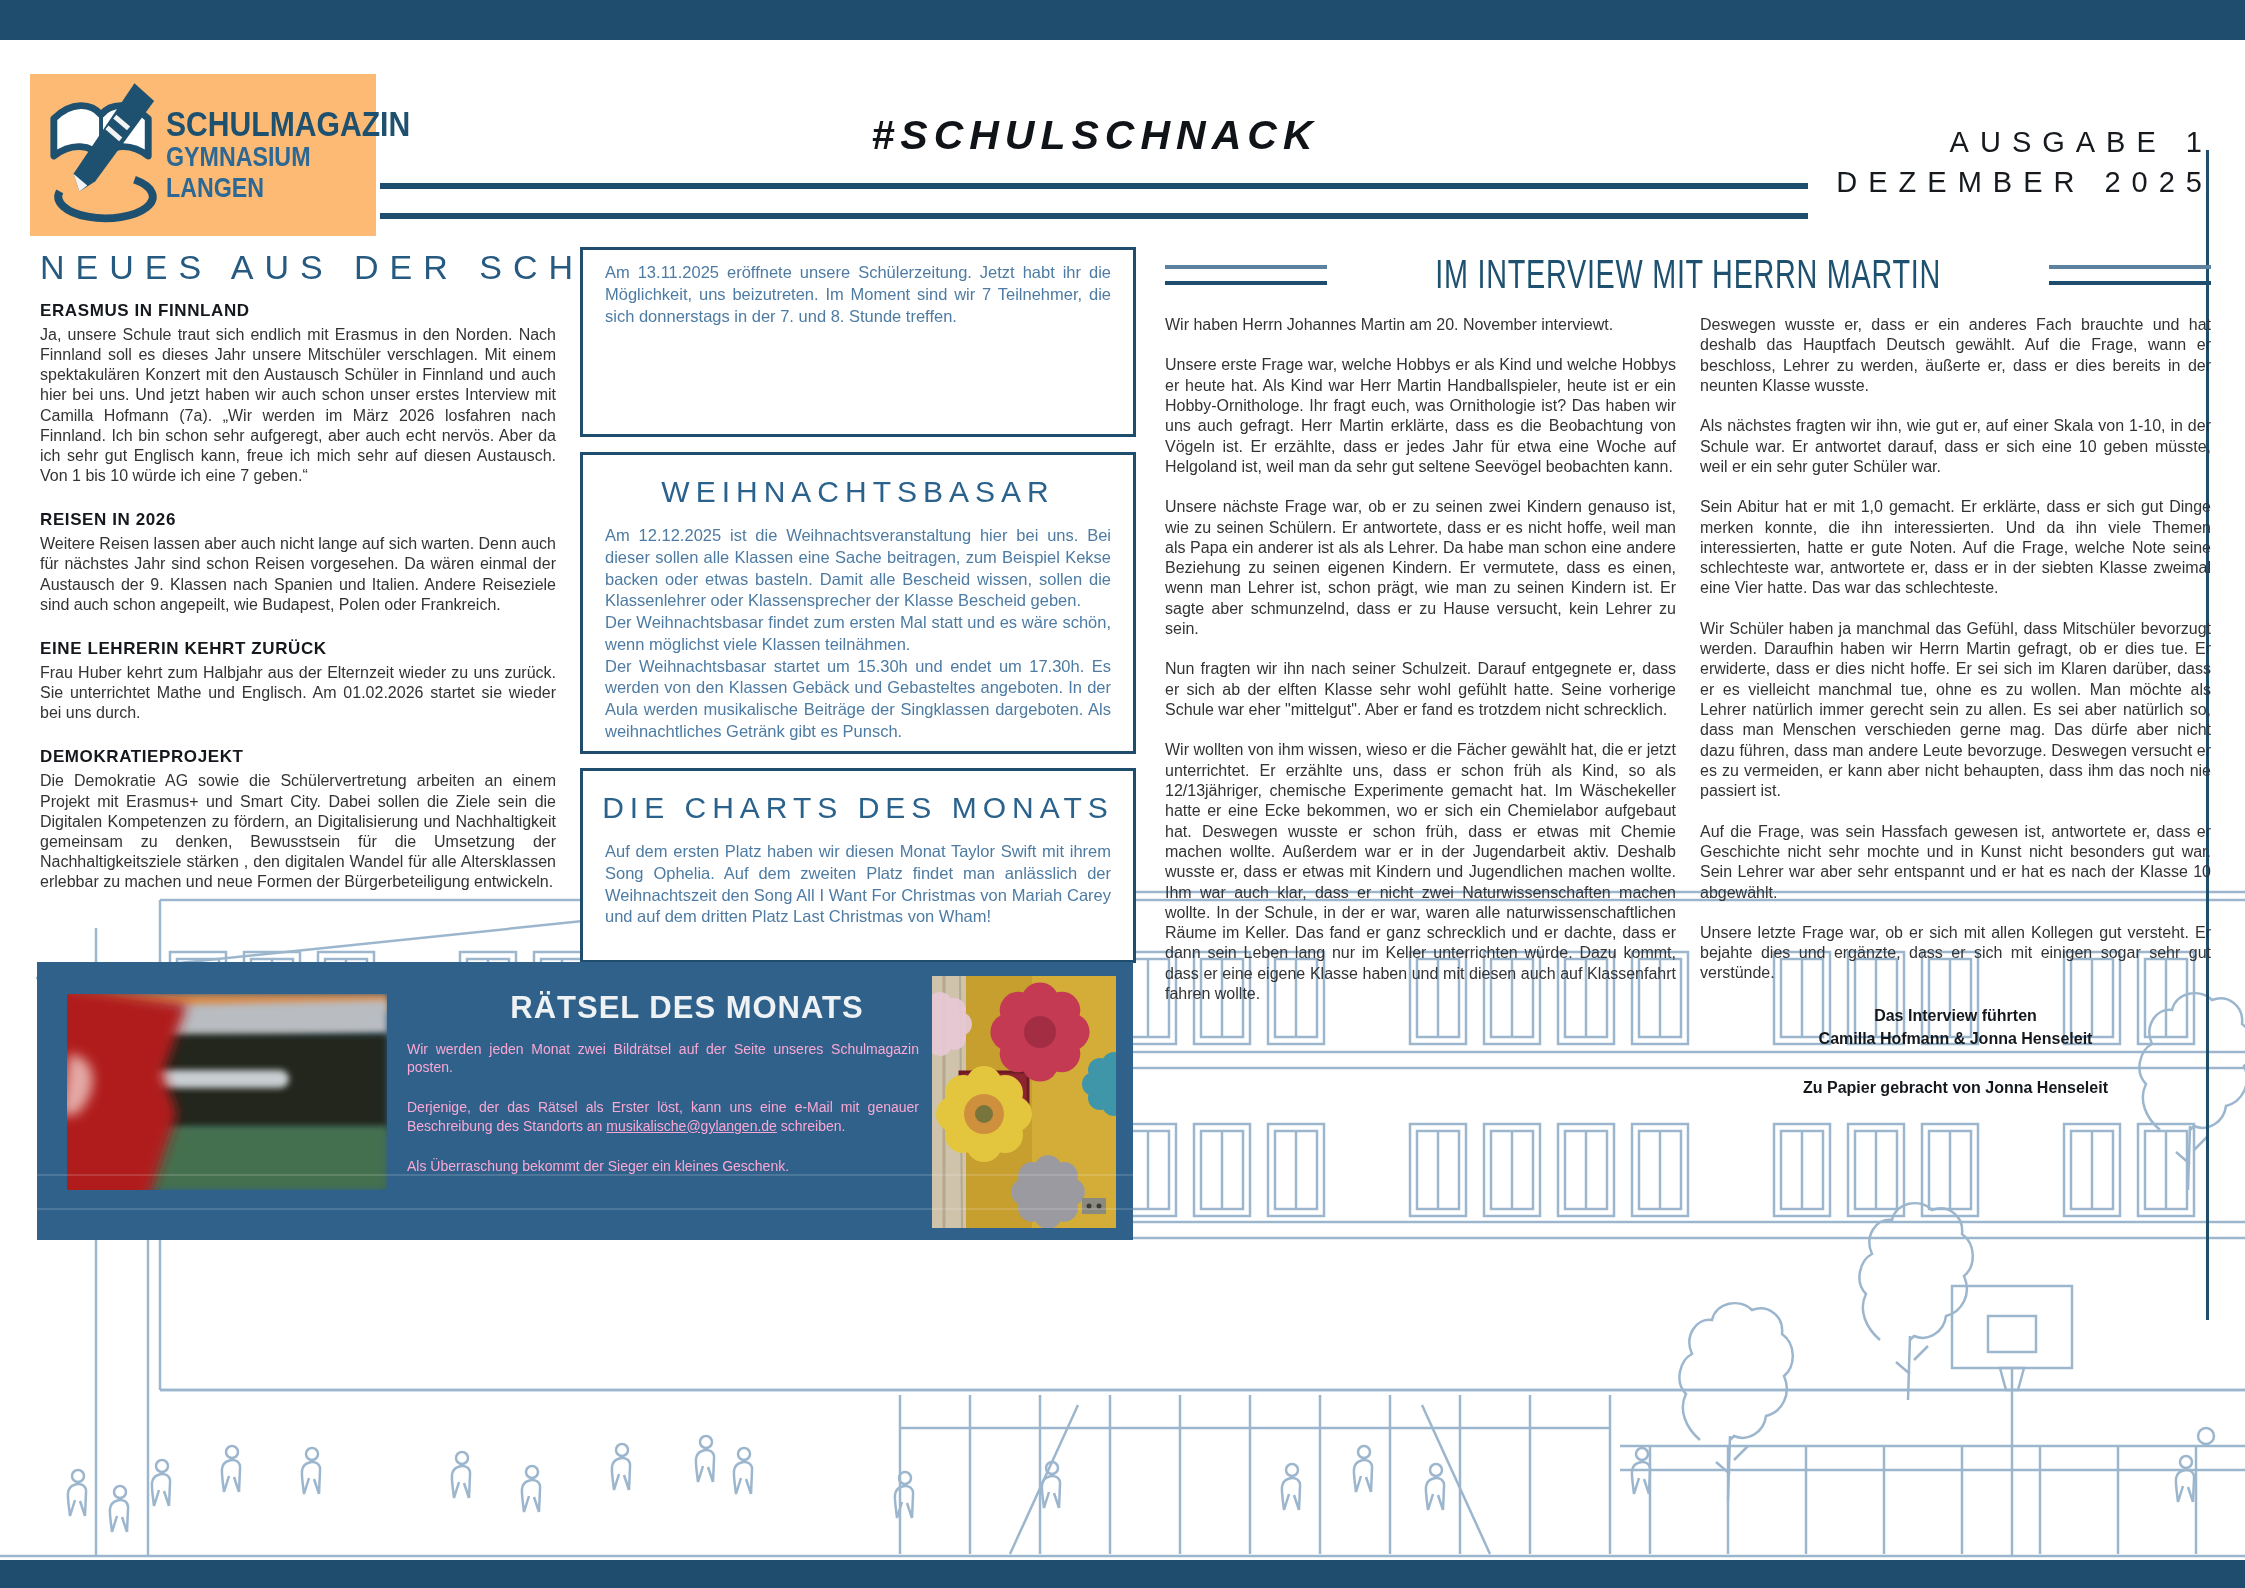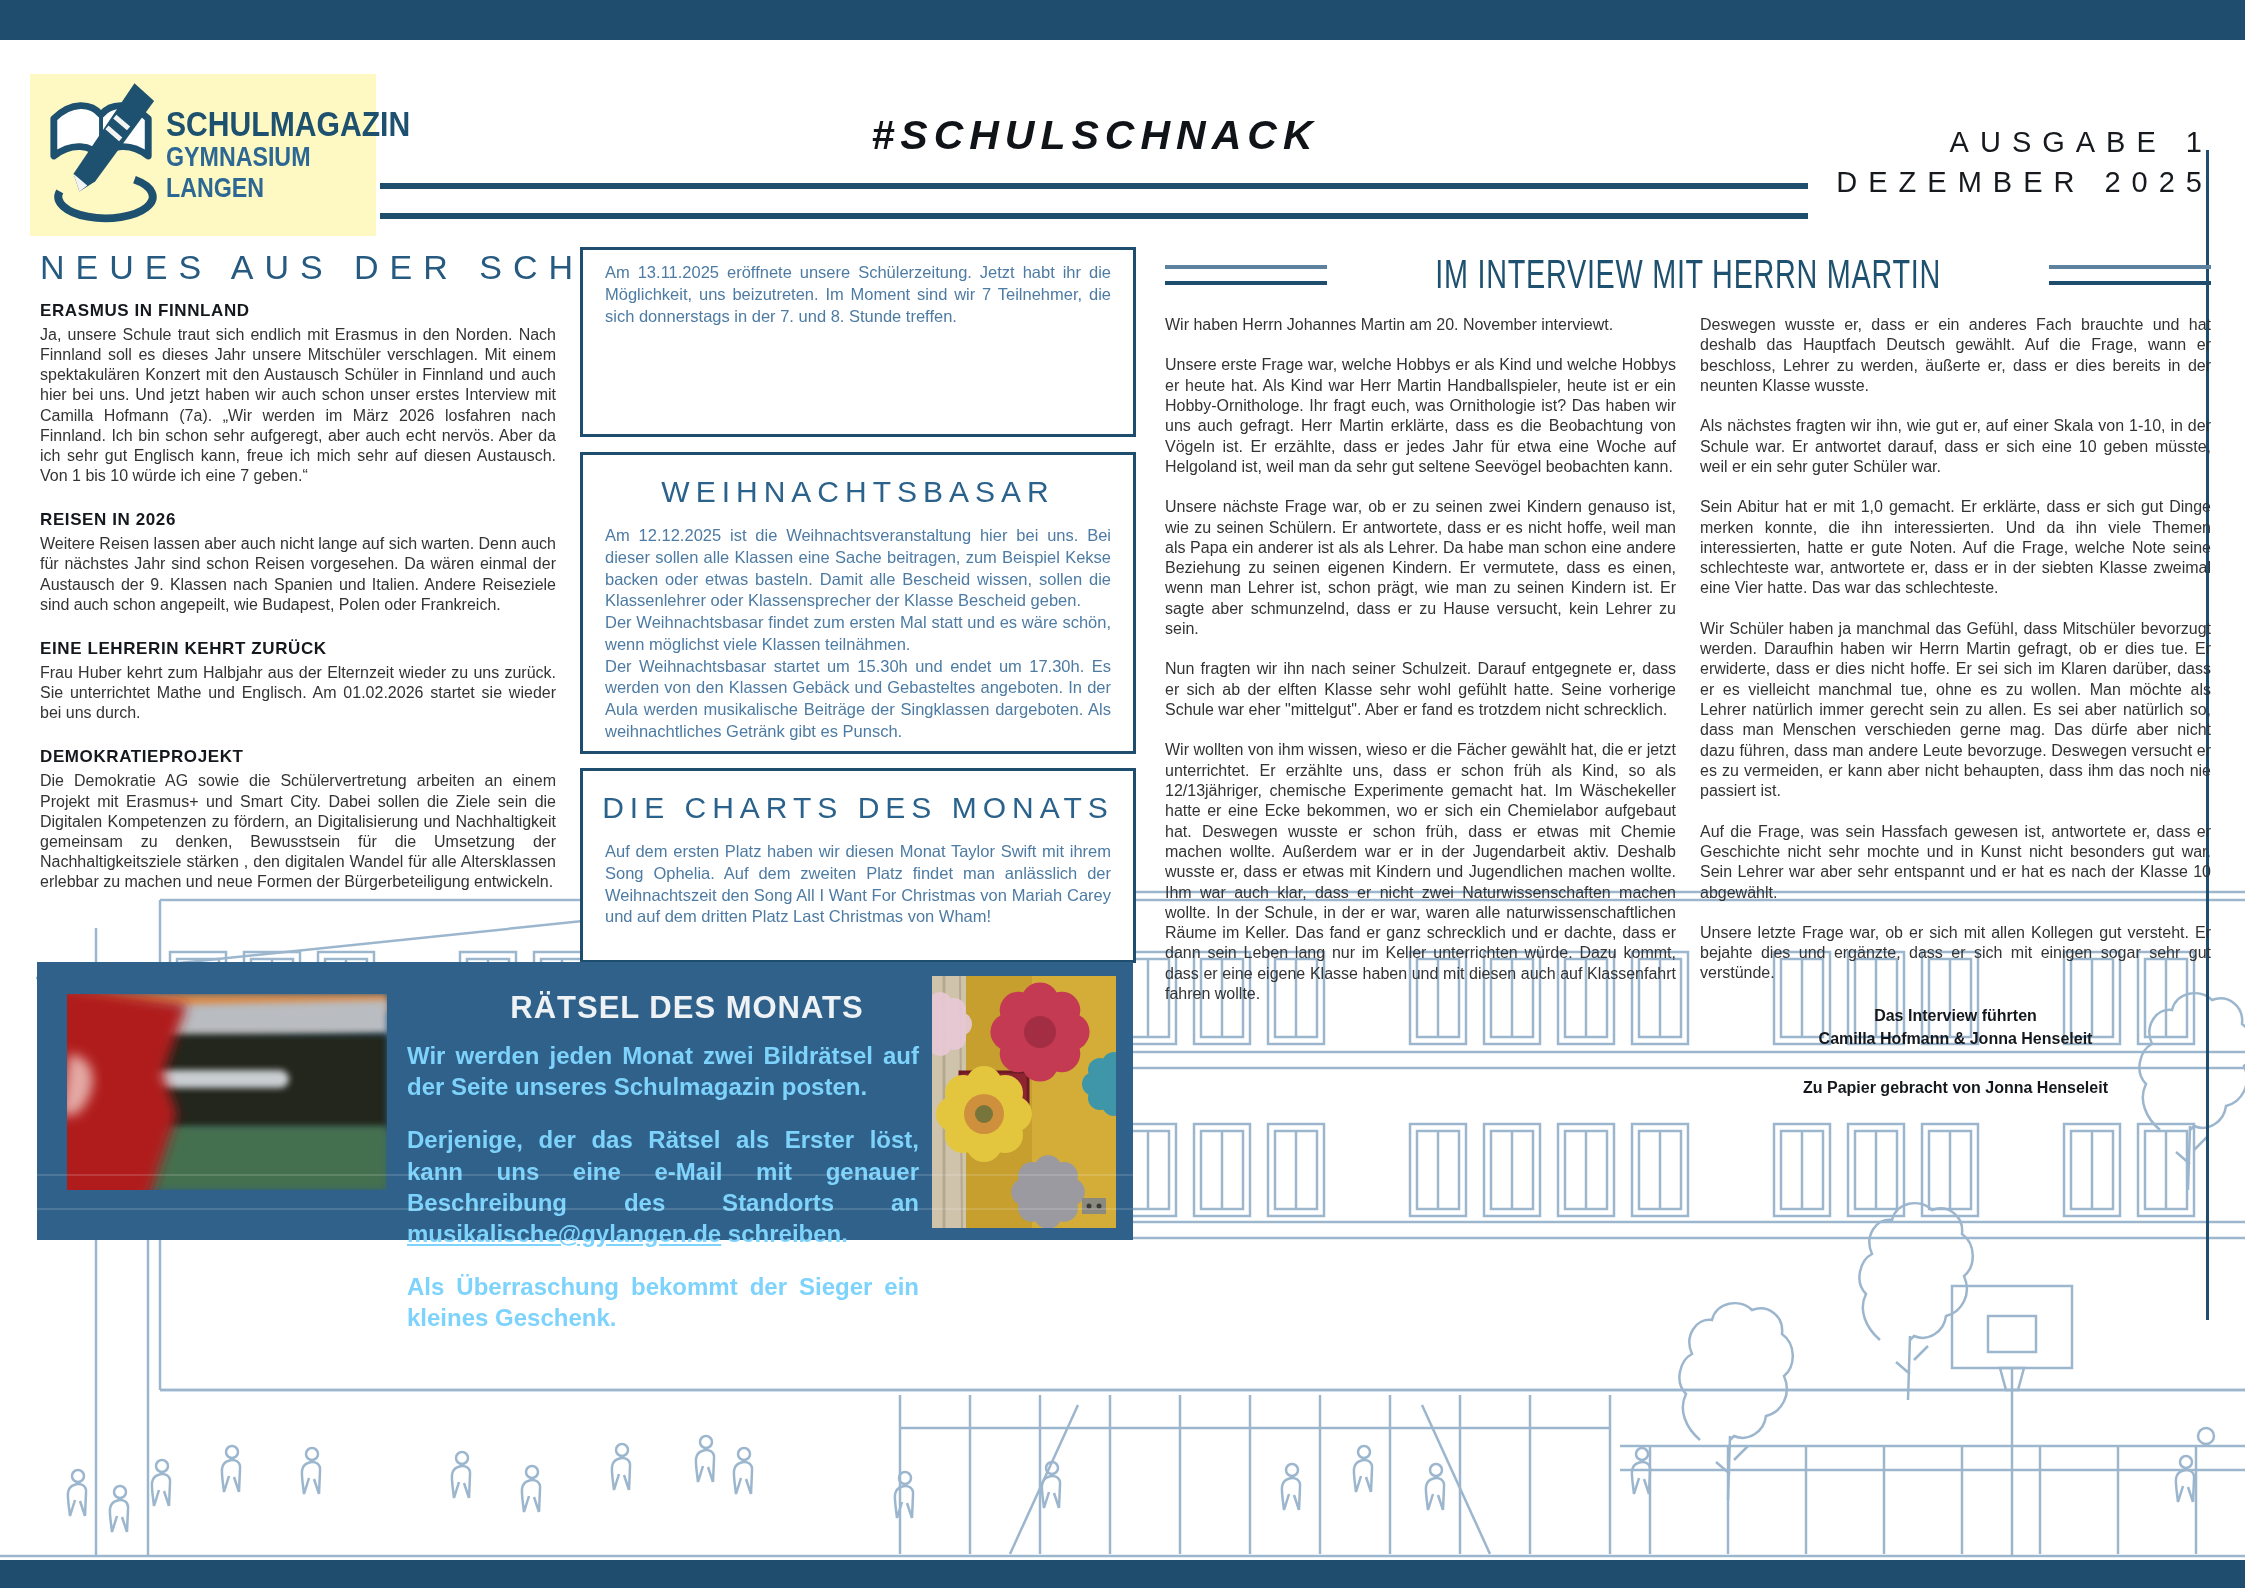--- a/index.html
+++ b/index.html
@@ -5,21 +5,21 @@
   html,body{margin:0;padding:0;}
   body{
     width:2245px;height:1588px;position:relative;overflow:hidden;background:#ffffff;
     font-family:"Liberation Sans",sans-serif;color:#2e2e2e;
   }
   .abs{position:absolute;}
   
   .bar-top{left:0;top:0;width:2245px;height:40px;background:#1e4d6d;}
   .bar-bottom{left:0;top:1560px;width:2245px;height:28px;background:#1e4d6d;}
   
-  .logo-box{left:30px;top:74px;width:346px;height:162px;background:#fef9c3;display:flex;align-items:center;z-index:3;}
+  .logo-box{left:30px;top:74px;width:346px;height:162px;background:#fdba74;display:flex;align-items:center;z-index:3;}
   .logo-icon{width:118px;height:150px;margin-left:14px;flex:0 0 auto;}
   .logo-text{margin-left:4px;transform:scaleX(.86);transform-origin:left center;}
   .logo-l1{font-size:35px;font-weight:700;color:#1e516f;letter-spacing:0;line-height:1.05;}
   .logo-l2{font-size:27px;font-weight:700;color:#2c6893;line-height:1.15;}
   .page-title{left:620px;top:112px;width:950px;text-align:center;font-size:41px;font-weight:800;
     letter-spacing:6px;color:#101418;z-index:3;font-style:italic;}
   .rule-a{left:380px;top:183px;width:1428px;height:6px;background:#1e4d6d;z-index:2;}
   .rule-b{left:380px;top:213px;width:1428px;height:6px;background:#1e4d6d;z-index:2;}
   .issue{right:32px;top:122px;text-align:right;color:#16191d;z-index:3;}
   .issue div{font-size:29px;letter-spacing:11px;line-height:40px;font-weight:500;}
@@ -35,22 +35,22 @@
   .mbox-title{text-align:center;font-size:30px;letter-spacing:6px;color:#2a628c;font-weight:400;margin:20px 10px 16px;}
   .mbox-body{margin:12px 22px 20px;font-size:16.5px;line-height:1.32;text-align:justify;color:#4d7ba3;}
   .mbox-body .p{margin:0;}
   #box1{top:247px;height:190px;}
   #box2{top:452px;height:302px;}
   #box3{top:768px;height:195px;}
   
   .raetsel{left:37px;top:962px;width:1096px;height:278px;background:#30618a;z-index:4;}
   .raetsel-title{position:absolute;left:370px;top:28px;width:560px;text-align:center;color:#eef2f5;
     font-size:31px;font-weight:800;letter-spacing:1px;}
-  .raetsel-text{position:absolute;left:370px;top:78px;width:512px;color:#7dd3fc;font-size:24px;
-    line-height:1.3;text-align:justify;font-weight:bold;}
+  .raetsel-text{position:absolute;left:370px;top:78px;width:512px;color:#f9a8d4;font-size:14px;
+    line-height:1.3;text-align:justify;}
   .raetsel-text .p{margin:0 0 22px;}
   .raetsel .seam1,.raetsel .seam2{position:absolute;left:0;width:100%;height:2px;background:rgba(255,255,255,.14);}
   .raetsel .seam1{top:212px;} .raetsel .seam2{top:246px;}
   .photo1{position:absolute;left:30px;top:32px;width:320px;height:196px;}
   .photo2{position:absolute;left:895px;top:14px;width:184px;height:252px;}
   .underline{text-decoration:underline;}
   
   .interview{left:1165px;top:252px;width:1046px;z-index:2;}
   .iv-titlebar{display:flex;align-items:center;margin-bottom:18px;}
   .dbl{flex:1;height:12px;border-top:4px solid #5c82a0;border-bottom:4px solid #1e4d6d;}

